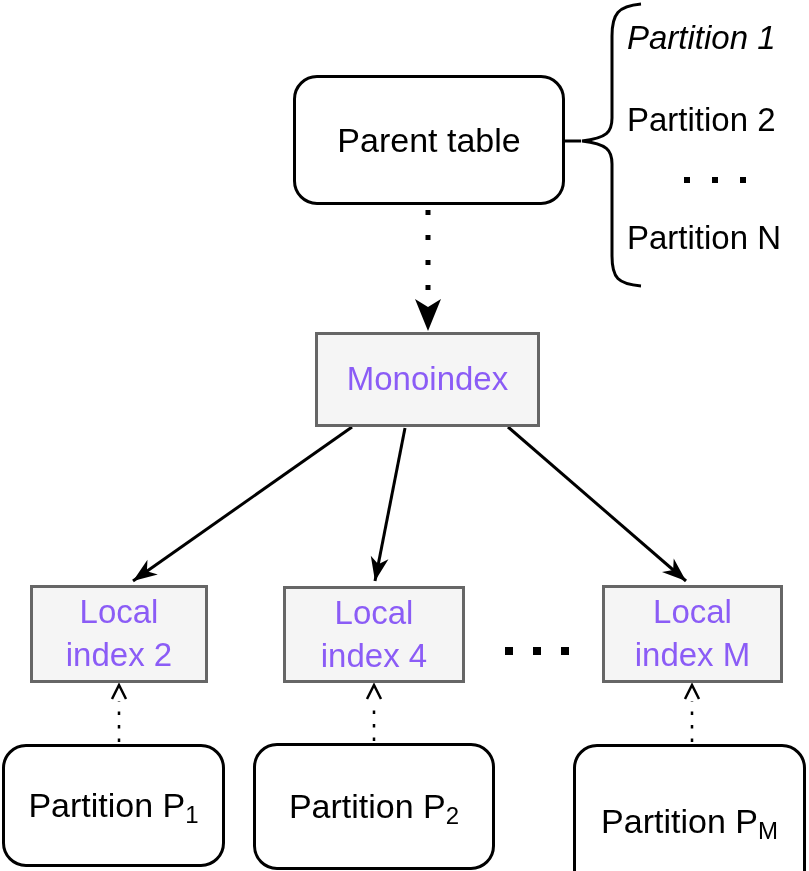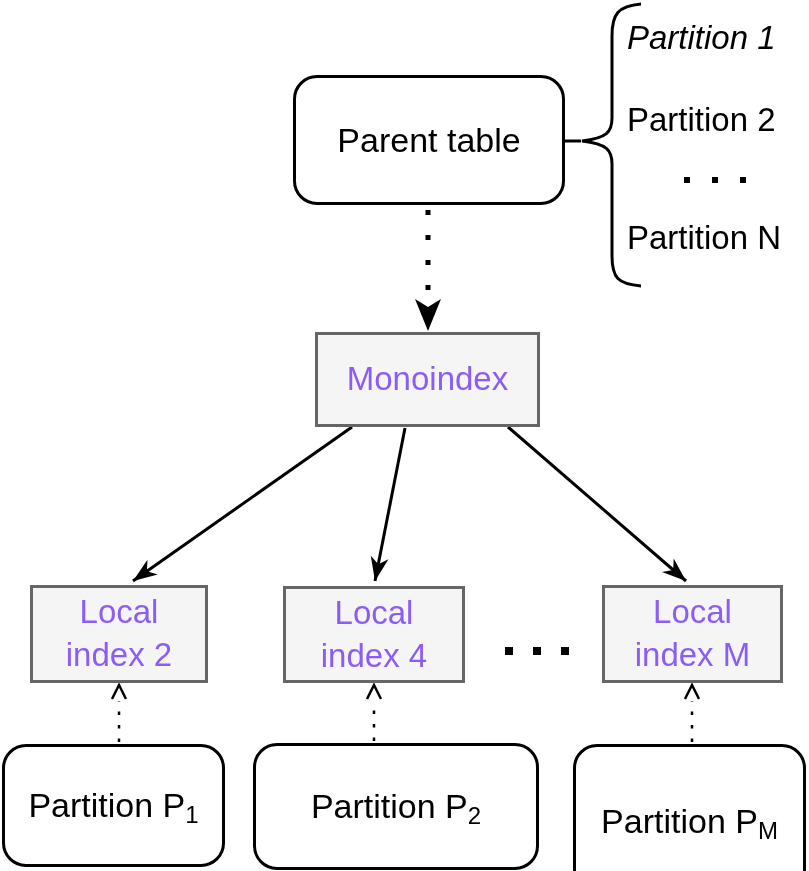--- a/index.html
+++ b/index.html
@@ -141,20 +141,20 @@
       <span class="dot"></span>
   </div>
   <div class="gray-node" style="left:602px; top:585px; width:181px; height:98px;">
     <div>Local</div>
     <div>index M</div>
   </div>
 
   <div class="rounded-node" style="left:2px; top:744px; width:223px; height:123px;">
     <span><span>Partition P</span><sub>1</sub></span>
   </div>
-  <div class="rounded-node" style="left:253px; top:743px; width:286px; height:127px;">
+  <div class="rounded-node" style="left:253px; top:743px; width:242px; height:127px;">
     <span><span>Partition P</span><sub>2</sub></span>
   </div>
   <div class="rounded-node" style="left:573px; top:744px; width:233px; height:154px;">
     <span><span>Partition P</span><sub>M</sub></span>
   </div>
 
 </div>
 
 </body></html>

